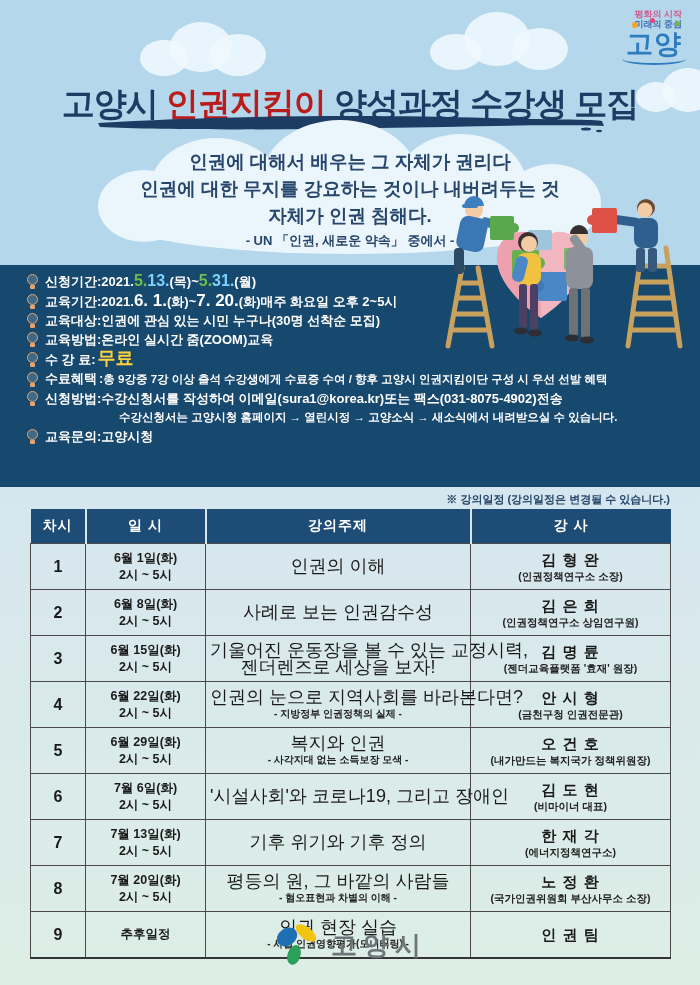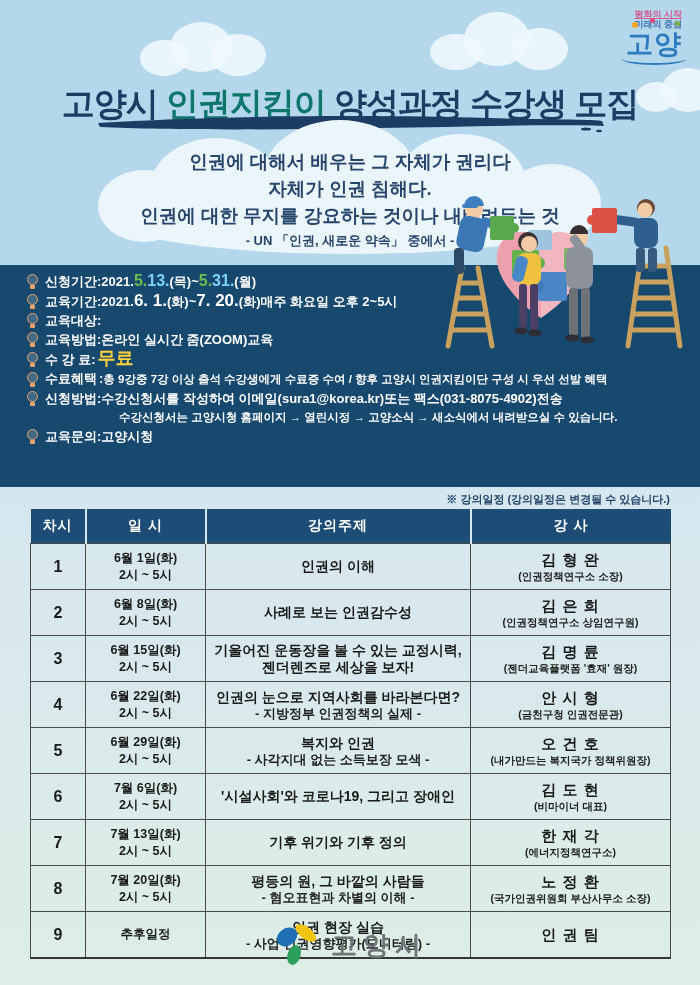--- a/index.html
+++ b/index.html
@@ -7,33 +7,33 @@
   .poster { position:relative; width:700px; height:985px; overflow:hidden; background:#b4d7eb; margin:0 auto; }
 
   
   .sky { position:absolute; inset:0 0 auto 0; height:265px; background:#b4d7eb; }
   .cloud { position:absolute; }
   .cloud b { position:absolute; background:#eef7fd; border-radius:50%; opacity:.92; }
 
   
   .city-logo { position:absolute; top:10px; right:18px; width:130px; text-align:right; line-height:1.1; }
   .city-logo .slogan { font-size:9px; font-weight:bold; }
-  .city-logo .s1 { color:#d15b8f; display:block;text-decoration:underline; }
+  .city-logo .s1 { color:#d15b8f; display:block; }
   .city-logo .s2 { color:#3a6fb0; display:block; }
   .logo-wordmark { position:relative; display:inline-block; color:#2f7bc0; font-size:27px; font-weight:bold; letter-spacing:1px;text-align:center; }
   .logo-wordmark .arc { position:absolute; left:-4px; right:-4px; bottom:-6px; height:10px; border-bottom:2.5px solid #2f7bc0; border-radius:50%; }
   .logo-spark { position:absolute; border-radius:50%; }
   .sp1 { width:6px; height:6px; background:#f5a623; top:-8px; left:6px; }
   .sp2 { width:5px; height:5px; background:#e8467c; top:-12px; left:24px; }
   .sp3 { width:5px; height:5px; background:#7cb342; top:-9px; right:2px; }
 
   
   .title { position:absolute; top:60px; left:0; width:100%; text-align:center;
            font-size:33px; font-weight:bold; letter-spacing:-1px; color:#1d3c63; white-space:nowrap; }
-  .title .hl { color:#0f766e;margin-top:28px; }
+  .title .hl { color:#b91c1c;margin-top:28px; }
   .brush { position:absolute; top:112px; left:88px; width:524px; height:24px; }
 
   
   .quote-cloud { position:absolute; left:98px; top:132px; width:504px; height:130px; z-index:1; }
   .quote-cloud b { position:absolute; background:#ebf5fc; border-radius:50%; }
   .qb1 { left:0;   top:38px;  width:92px;  height:72px; }
   .qb2 { left:52px; top:6px;  width:132px; height:102px; }
   .qb3 { left:164px; top:-12px; width:156px; height:118px; }
   .qb4 { left:298px; top:2px; width:130px; height:100px; }
   .qb5 { left:405px; top:32px; width:98px; height:78px; }
@@ -67,22 +67,22 @@
            background:linear-gradient(180deg,#d6e6ef 0%, #daeaе9 45%, #ddeee6 100%);
            background:linear-gradient(180deg,#d6e6ef 0%, #ddeee6 100%); }
   .sched-note { position:absolute; top:5px; right:30px; font-size:11px; font-weight:bold; color:#24466a; }
   table.sched { position:absolute; top:22px; left:30px; width:640px; border-collapse:collapse; table-layout:fixed; }
   table.sched th { background:#1d4d77; color:#fff; font-size:14px; font-weight:bold; height:32px; letter-spacing:1px; }
   table.sched th + th { border-left:2px solid #d6e6ef; }
   table.sched td { border:1px solid #4a4a4a; height:41px; text-align:center; vertical-align:middle; padding:2px 4px; color:#1a1a1a; }
   table.sched tr:last-child td { border-bottom:2.5px solid #353535; }
   .cell-no { font-size:16px; font-weight:bold; }
   .cell-date div { font-size:12.5px; font-weight:bold; line-height:17px; }
-  .topic-main { font-size:14px; font-weight:bold; line-height:17px; white-space:nowrap; }
-  .topic-sub { font-size:13px; font-weight:bold; line-height:15px; color:#222; white-space:nowrap; }
+  .topic-main { font-size:18px; font-weight:normal; line-height:17px; white-space:nowrap; }
+  .topic-sub { font-size:10px; font-weight:bold; line-height:15px; color:#222; white-space:nowrap; }
   .lect-name { font-size:15px; font-weight:bold; letter-spacing:1px; line-height:18px; }
   .lect-affil { font-size:10.5px; font-weight:bold; color:#222; line-height:14px; white-space:nowrap; }
 
   
   .footer { position:absolute; bottom:12px; left:0; width:100%; height:56px;
             display:flex; align-items:center; justify-content:center; gap:12px; }
   .footer-city { color:#6e7478; font-size:26px; font-weight:bold; letter-spacing:6px; }
 </style>
 </head>
 <body>
@@ -128,22 +128,22 @@
 
     <div class="quote-cloud">
       <b class="qb1"></b>
         <b class="qb2"></b>
         <b class="qb3"></b>
         <b class="qb4"></b>
         <b class="qb5"></b>
         <b class="qb6"></b>
       <div class="qc-text">
         <div class="qc-line">인권에 대해서 배우는 그 자체가 권리다</div>
+        <div class="qc-line">인권에 대한 무지를 강요하는 것이나 내버려두는 것</div>
         <div class="qc-line">자체가 인권 침해다.</div>
-        <div class="qc-line">인권에 대한 무지를 강요하는 것이나 내버려두는 것</div>
         <div class="qc-src">- UN 「인권, 새로운 약속」 중에서 -</div>
       </div>
     </div>
   </div>
 
   <div class="navy">
     <div class="info">
 
       <div class="info-row">
         <span class="bulb"></span>
@@ -169,20 +169,21 @@
         <span> ~ </span>
         <span class="num-big">7. 20.</span>
           <span>(화)</span>
         <span> 매주 화요일 오후 2~5시</span>
       </div>
 
       <div class="info-row">
         <span class="bulb"></span>
         <span>교육대상</span>
           <span> : </span>
+        <span>인권에 관심 있는 시민 누구나(30명 선착순 모집)</span>
       </div>
 
       <div class="info-row">
         <span class="bulb"></span>
         <span>교육방법</span>
           <span> : </span>
         <span>온라인 실시간 줌(ZOOM)교육</span>
       </div>
 
       <div class="info-row">

